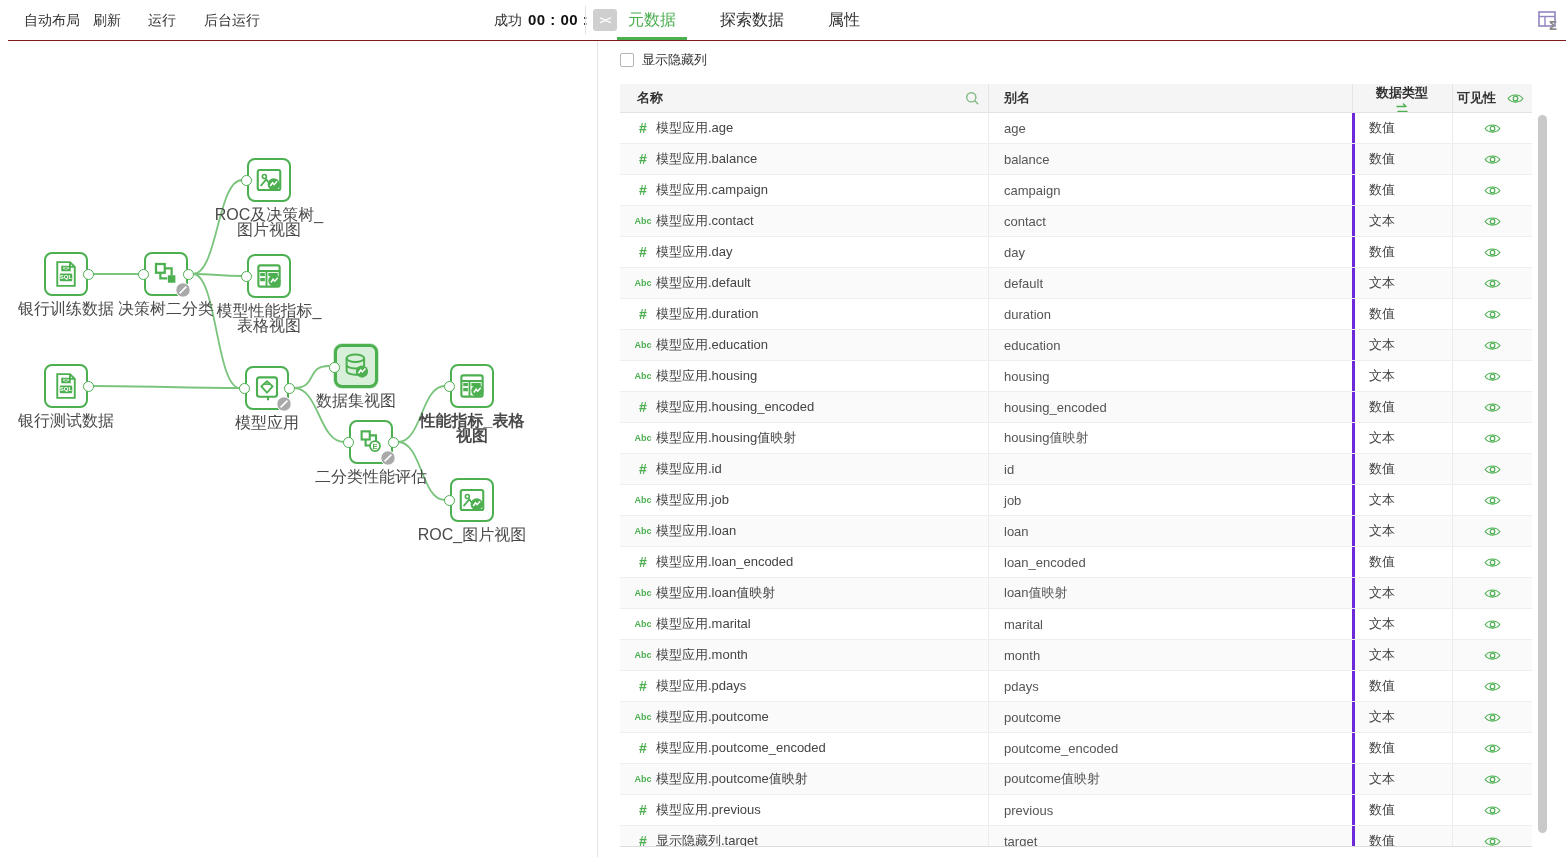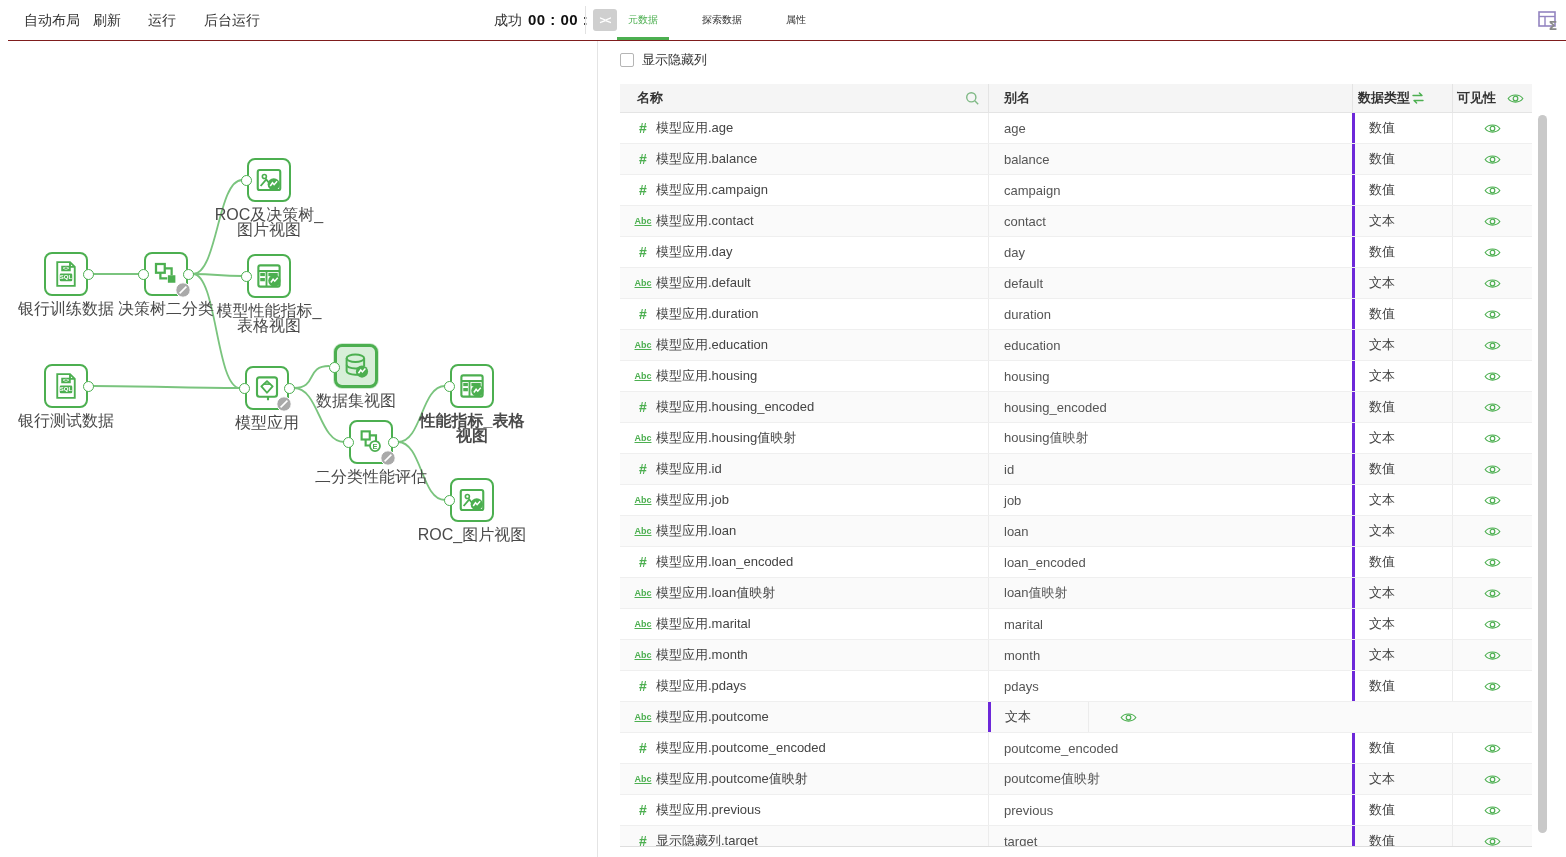--- a/index.html
+++ b/index.html
@@ -10,21 +10,21 @@
   }
   
   .headerbar{position:absolute;left:8px;top:0;width:1566px;height:40px;background:#fff;border-bottom:1px solid #7f1d1d;z-index:5;}
   .tool-btn{position:absolute;top:0;height:40px;line-height:40px;font-size:14px;color:#333;cursor:pointer;white-space:nowrap;}
   .status-wrap{position:absolute;left:486px;top:0;height:40px;line-height:40px;font-size:14px;color:#333;white-space:nowrap;}
   .status-time{font-weight:bold;color:#111;font-size:15px;margin-left:6px;letter-spacing:.5px;}
   .collapse-btn{position:absolute;left:585px;top:9px;width:24px;height:22px;background:#cfcfcf;border-radius:3px;color:#fff;
     font-weight:bold;font-size:11px;text-align:center;line-height:22px;cursor:pointer;letter-spacing:-1px;}
   .hdr-sep{position:absolute;left:577px;top:6px;width:1px;height:28px;background:#e2e2e2;}
   .tabs{position:absolute;left:609px;top:0;height:40px;display:flex;}
-  .tab{height:37px;line-height:40px;font-size:10px;color:#333;padding:0 11px;margin-right:22px;cursor:pointer;border-bottom:3px solid transparent;}
+  .tab{height:37px;line-height:40px;font-size:16px;color:#333;padding:0 11px;margin-right:22px;cursor:pointer;border-bottom:3px solid transparent;}
   .tab.active{color:#4caf50;border-bottom:3px solid #4caf50;}
   .sigma-icon{position:absolute;right:12px;top:9px;width:26px;height:24px;cursor:pointer;}
   
   .canvas{position:absolute;left:0;top:40px;width:597px;height:817px;background:#fff;overflow:hidden;}
   #edges-svg{position:absolute;left:0;top:0;width:597px;height:817px;}
   #edges-svg path{fill:none;stroke-width:1.8px;}
   .node{position:absolute;width:44px;height:44px;border:2px solid #4caf50;border-radius:8px;background:#fff;
     box-sizing:border-box;display:flex;align-items:center;justify-content:center;cursor:pointer;}
   .node.selected{background:#d8efd9;border-width:3px;box-shadow:0 0 0 1px rgba(76,175,80,.25);}
   .nicon-wrap{width:30px;height:30px;display:block;}
@@ -43,25 +43,25 @@
   .tbody{height:733px;overflow:hidden;border-bottom:1px solid #dedede;}
   .trow{display:flex;height:30px;align-items:center;border-bottom:1px solid #efefef;background:#fff;font-size:13px;}
   .trow.alt{background:#fafafa;}
   .cell{box-sizing:border-box;height:100%;display:flex;align-items:center;overflow:hidden;white-space:nowrap;}
   .c-name{width:368px;padding-left:12px;color:#444;}
   .c-alias{width:364px;padding-left:15px;border-left:1px solid #ececec;color:#555;}
   .c-type{width:100px;padding-left:14px;border-left:3px solid #6d28d9;color:#444;}
   .c-vis{width:80px;border-left:1px solid #ececec;justify-content:center;}
   .h-name{width:368px;padding-left:17px;justify-content:space-between;padding-right:8px;}
   .h-alias{width:364px;padding-left:15px;border-left:1px solid #e4e4e4;}
-  .h-type{width:100px;padding-left:5px;border-left:1px solid #e4e4e4;padding-right:6px;}
+  .h-type{width:100px;padding-left:5px;border-left:1px solid #e4e4e4;justify-content:space-between;padding-right:6px;flex-direction:column;}
   .h-vis{width:80px;border-left:1px solid #e4e4e4;padding-left:4px;justify-content:space-between;padding-right:8px;}
   .kglyph{display:inline-block;width:22px;text-align:center;color:#4caf50;font-weight:bold;flex:none;}
   .knum{font-size:14px;}
-  .ktext{font-size:9px;letter-spacing:0;text-decoration:underline;}
+  .ktext{font-size:9px;letter-spacing:0;}
   .nmtxt{margin-left:2px;}
   .eye{display:inline-flex;cursor:pointer;}
   .icon-inline{display:inline-flex;align-items:center;}
   .scroll-thumb{position:absolute;left:1538px;top:115px;width:9px;height:718px;background:#c9c9c9;border-radius:4.5px;cursor:pointer;}
 </style>
 </head>
 <body>
 
 <div class="headerbar">
   <span class="tool-btn" style="left:16px">自动布局</span>
@@ -595,20 +595,21 @@
               <circle cx="8.5" cy="6.5" r="2.3" fill="none" stroke="#4caf50" stroke-width="1.2"></circle>
             </svg>
           </span>
         </div>
       </div>
       <div class="trow alt">
         <div class="cell c-name">
           <span class="kglyph ktext">Abc</span>
           <span class="nmtxt">模型应用.poutcome</span>
         </div>
+        <div class="cell c-alias">poutcome</div>
         <div class="cell c-type">文本</div>
         <div class="cell c-vis">
           <span class="eye">
             <svg width="17" height="13" viewBox="0 0 17 13">
               <path d="M1.2 6.5 C4.2 1.8 12.8 1.8 15.8 6.5 C12.8 11.2 4.2 11.2 1.2 6.5 Z" fill="none" stroke="#4caf50" stroke-width="1.2"></path>
               <circle cx="8.5" cy="6.5" r="2.3" fill="none" stroke="#4caf50" stroke-width="1.2"></circle>
             </svg>
           </span>
         </div>
       </div>

